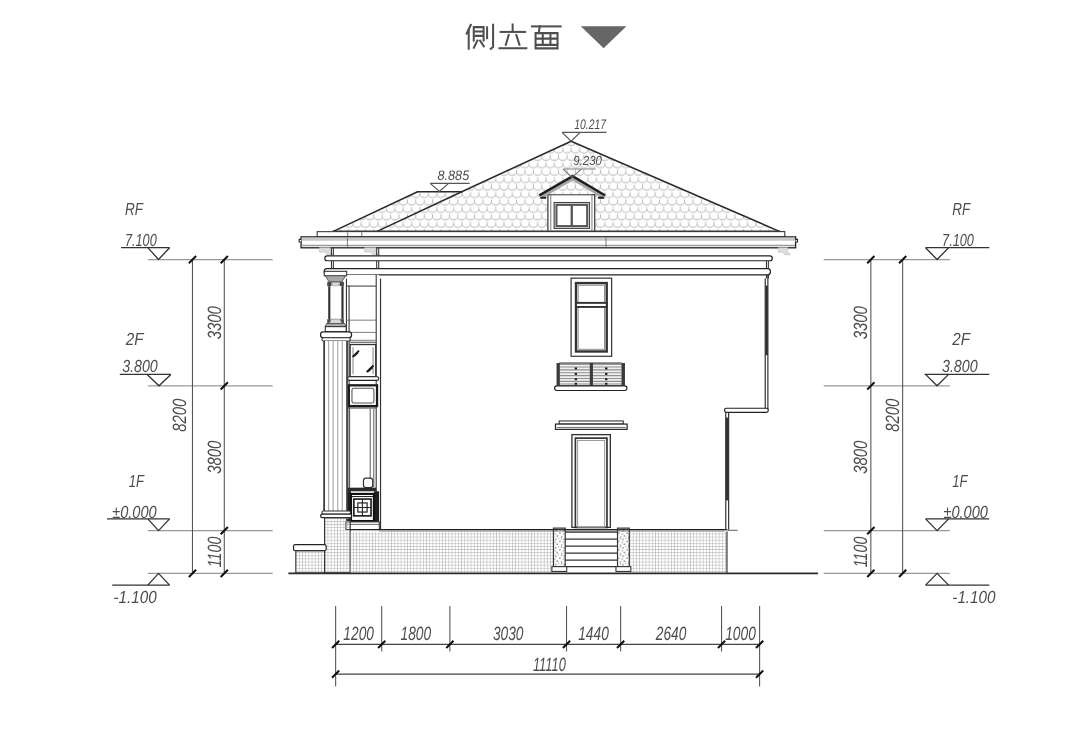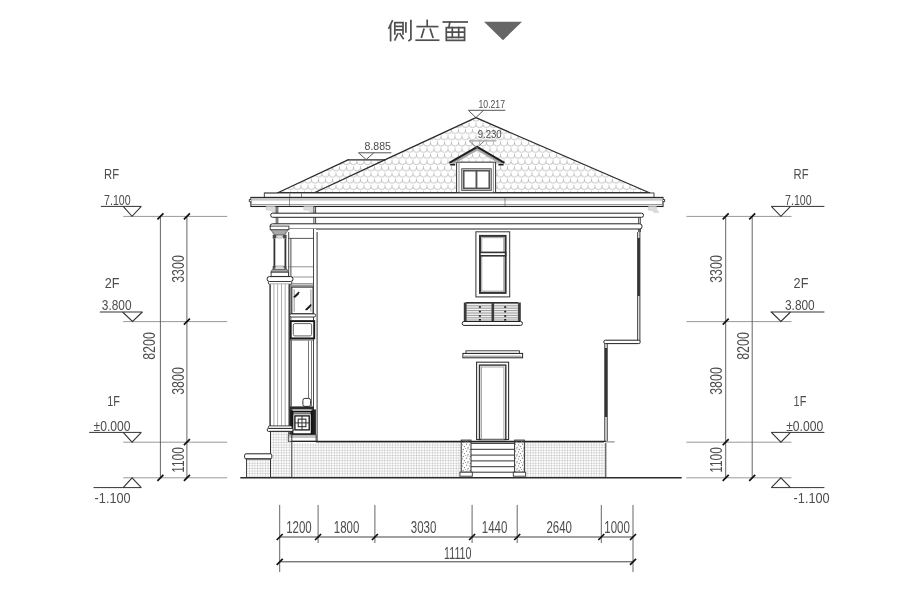--- a/index.html
+++ b/index.html
@@ -1,17 +1,17 @@
 <!DOCTYPE html>
 <html><head>
 <meta charset="utf-8">
 <style>
 html,body{margin:0;padding:0;background:#ffffff;}
 #page{width:910px;height:612px;position:relative;background:#ec4899;overflow:hidden;
-font-family:"Liberation Sans", sans-serif;}
+font-family:"Liberation Sans", sans-serif;font-style:italic;}
 svg{position:absolute;left:0;top:0;}
 text{font-family:"Liberation Sans", sans-serif;fill:#4d4d4d;}
 </style>
 </head>
 <body>
 <div id="page">
 <svg width="910" height="612" viewBox="0 0 910 612">
 <defs>
 <pattern id="tiles" width="7" height="12.4" patternUnits="userSpaceOnUse">
   <g stroke="#ababab" stroke-width="0.7" fill="none">

